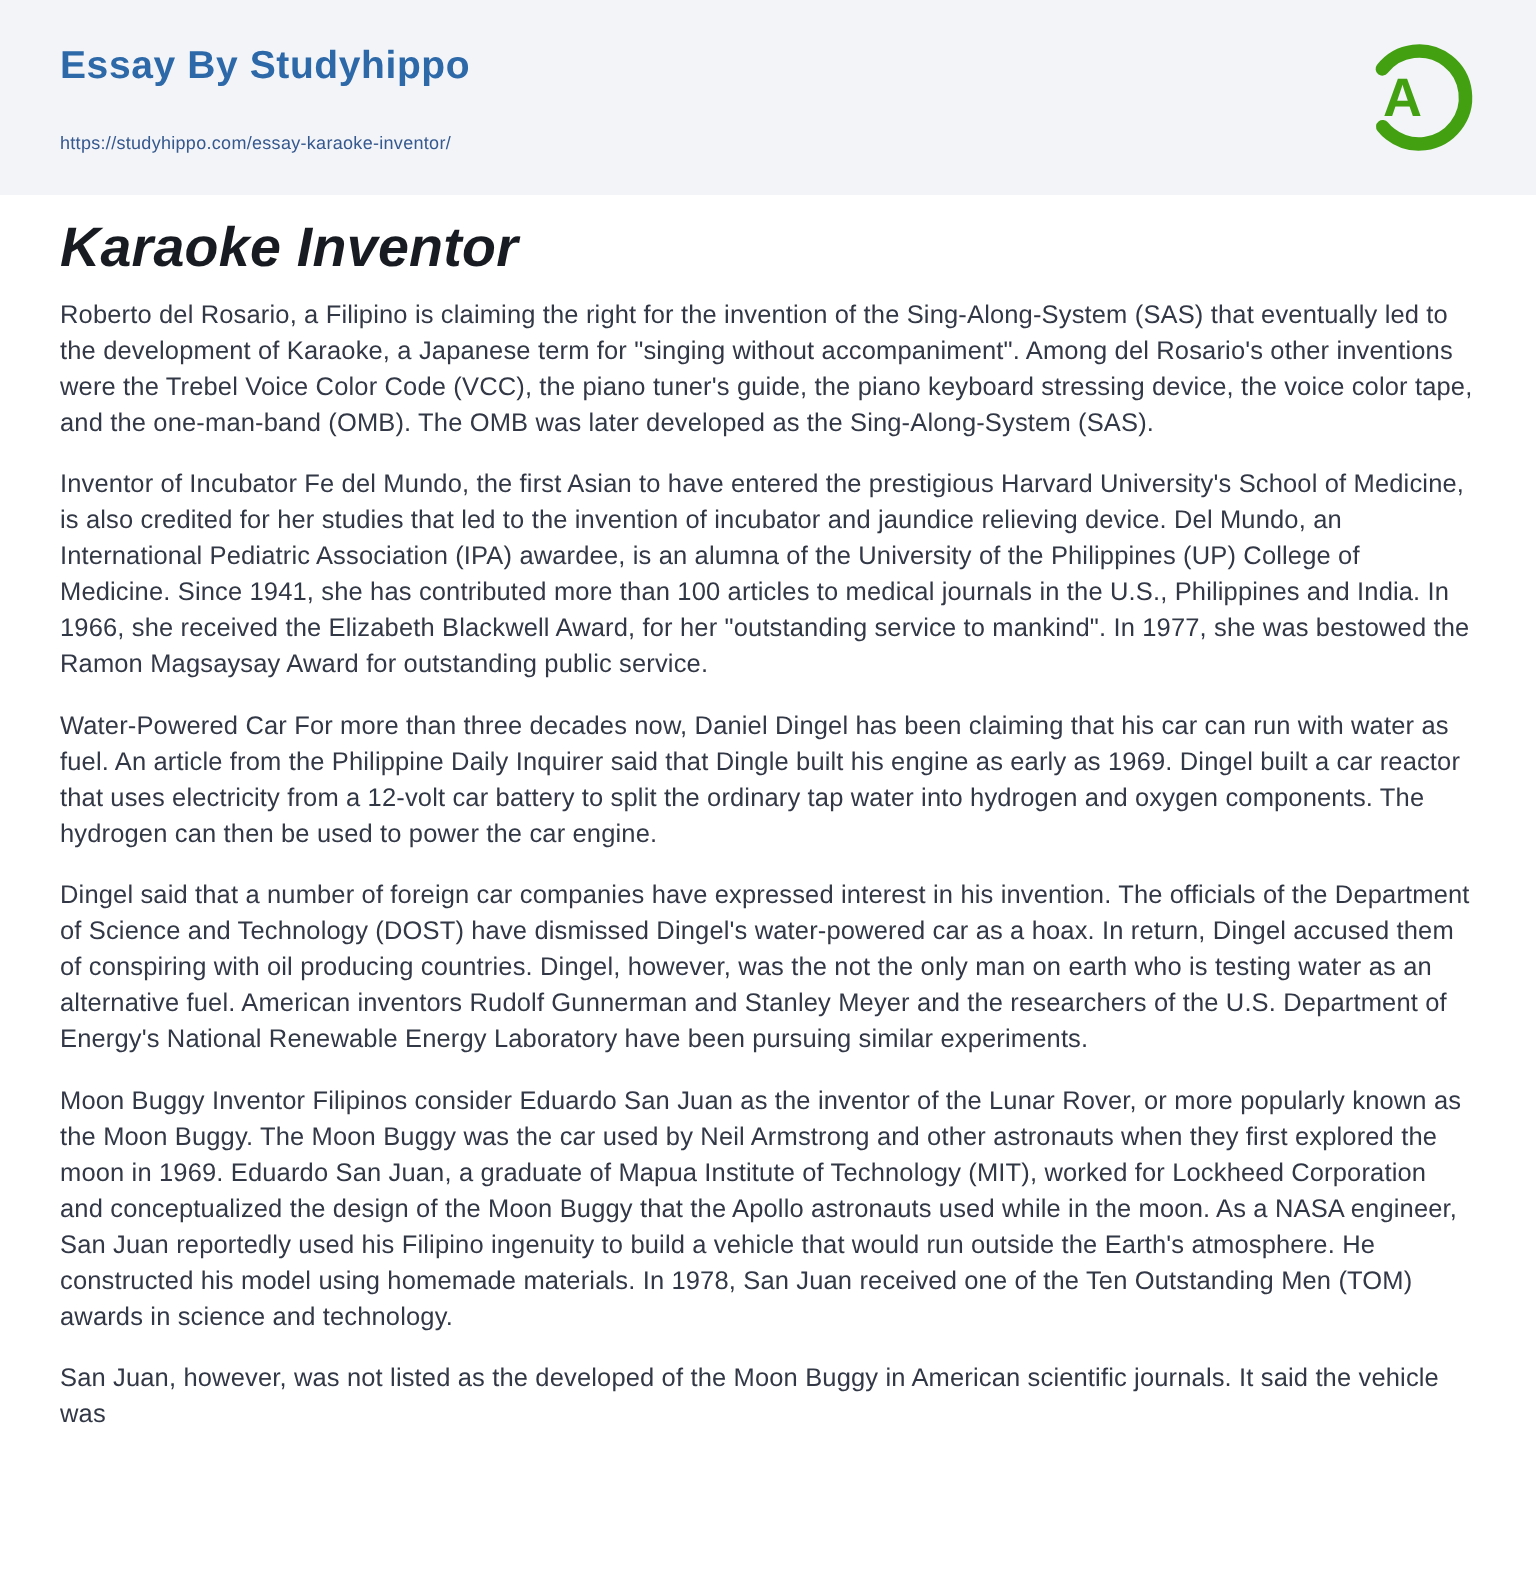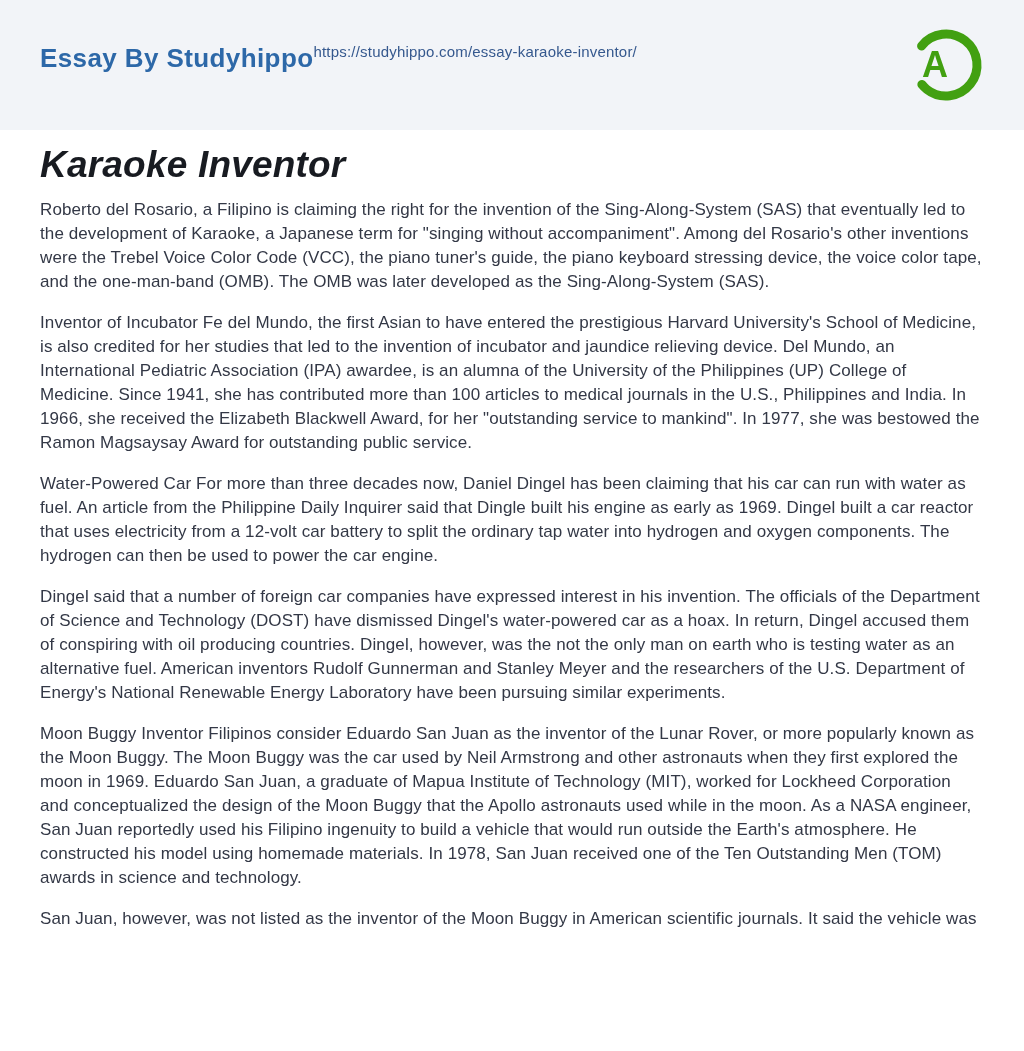--- a/index.html
+++ b/index.html
@@ -11,31 +11,31 @@
     font-family: "Liberation Sans", sans-serif;
   }
   .header {
     background: #f2f4f8;
     height: 130px;
     padding: 0 38px 0 40px;
     display: flex;
     justify-content: space-between;
     align-items: center;
   }
-  .header-text { display: flex; flex-direction: row; }
+  .header-text { display: flex; flex-direction: column; gap: 16px; }
   .site-title {
     font-size: 26px;
     font-weight: bold;
     color: #2d68a8;
     letter-spacing: 0.4px;
     text-decoration: none;
     margin-bottom: 13px;
   }
   .site-url {
-    font-size: 15px;
+    font-size: 12px;
     color: #35588e;
     letter-spacing: 0.2px;
     text-decoration: none;
   }
   .logo { width: 80px; height: 80px; display: block; cursor: pointer; }
   .content {
     padding: 0 40px;
   }
   .page-title {
     font-size: 37px;
@@ -70,15 +70,15 @@
 </header>
 
 <main class="content">
   <h1 class="page-title">Karaoke Inventor</h1>
   <div id="paragraphs">
       <p class="body-para">Roberto del Rosario, a Filipino is claiming the right for the invention of the Sing-Along-System (SAS) that eventually led to the development of Karaoke, a Japanese term for "singing without accompaniment". Among del Rosario's other inventions were the Trebel Voice Color Code (VCC), the piano tuner's guide, the piano keyboard stressing device, the voice color tape, and the one-man-band (OMB). The OMB was later developed as the Sing-Along-System (SAS).</p>
       <p class="body-para">Inventor of Incubator Fe del Mundo, the first Asian to have entered the prestigious Harvard University's School of Medicine, is also credited for her studies that led to the invention of incubator and jaundice relieving device. Del Mundo, an International Pediatric Association (IPA) awardee, is an alumna of the University of the Philippines (UP) College of Medicine. Since 1941, she has contributed more than 100 articles to medical journals in the U.S., Philippines and India. In 1966, she received the Elizabeth Blackwell Award, for her "outstanding service to mankind". In 1977, she was bestowed the Ramon Magsaysay Award for outstanding public service.</p>
       <p class="body-para">Water-Powered Car For more than three decades now, Daniel Dingel has been claiming that his car can run with water as fuel. An article from the Philippine Daily Inquirer said that Dingle built his engine as early as 1969. Dingel built a car reactor that uses electricity from a 12-volt car battery to split the ordinary tap water into hydrogen and oxygen components. The hydrogen can then be used to power the car engine.</p>
       <p class="body-para">Dingel said that a number of foreign car companies have expressed interest in his invention. The officials of the Department of Science and Technology (DOST) have dismissed Dingel's water-powered car as a hoax. In return, Dingel accused them of conspiring with oil producing countries. Dingel, however, was the not the only man on earth who is testing water as an alternative fuel. American inventors Rudolf Gunnerman and Stanley Meyer and the researchers of the U.S. Department of Energy's National Renewable Energy Laboratory have been pursuing similar experiments.</p>
       <p class="body-para">Moon Buggy Inventor Filipinos consider Eduardo San Juan as the inventor of the Lunar Rover, or more popularly known as the Moon Buggy. The Moon Buggy was the car used by Neil Armstrong and other astronauts when they first explored the moon in 1969. Eduardo San Juan, a graduate of Mapua Institute of Technology (MIT), worked for Lockheed Corporation and conceptualized the design of the Moon Buggy that the Apollo astronauts used while in the moon. As a NASA engineer, San Juan reportedly used his Filipino ingenuity to build a vehicle that would run outside the Earth's atmosphere. He constructed his model using homemade materials. In 1978, San Juan received one of the Ten Outstanding Men (TOM) awards in science and technology.</p>
-      <p class="body-para">San Juan, however, was not listed as the inventor of the Moon Buggy in American scientific journals. It said the vehicle was</p>
+      <p class="body-para">San Juan, however, was not listed as the developed of the Moon Buggy in American scientific journals. It said the vehicle was</p>
     </div>
 </main>
 
 </body></html>

